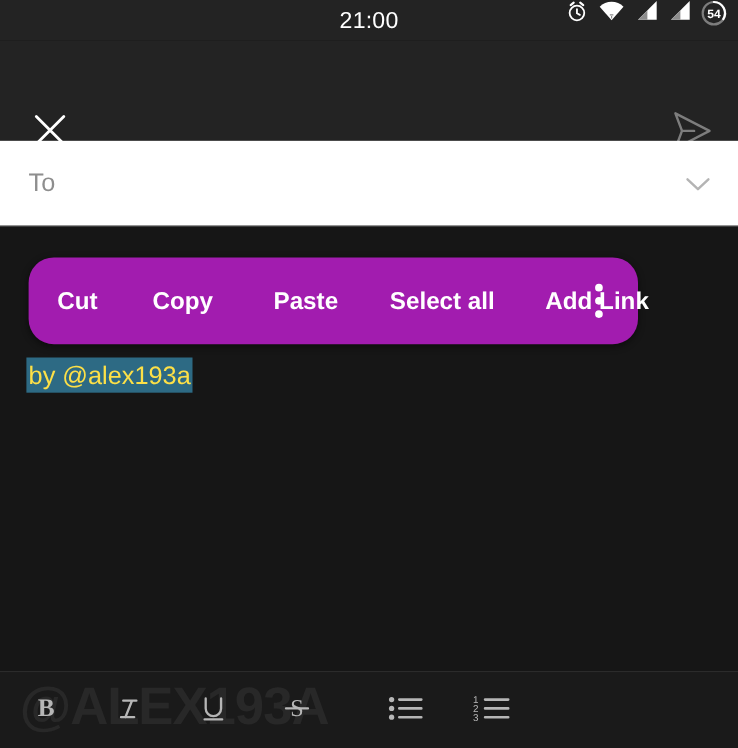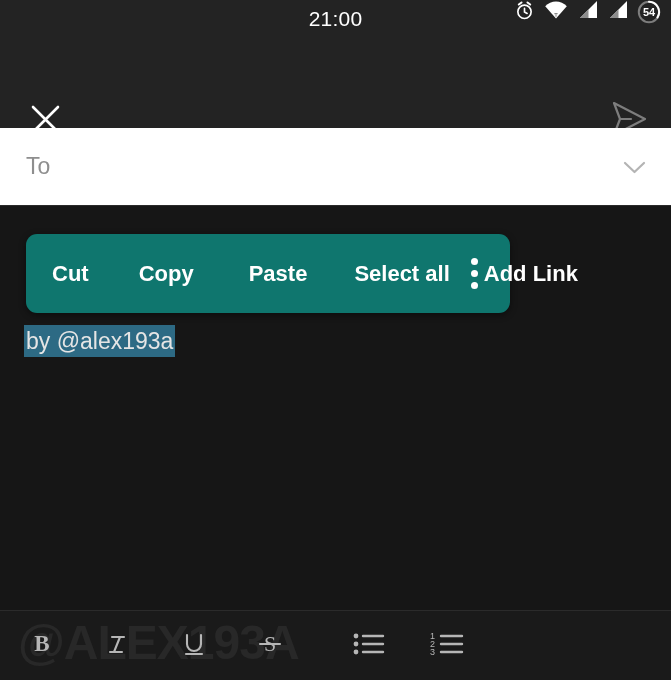--- a/index.html
+++ b/index.html
@@ -125,52 +125,52 @@
     position: absolute;
     left: 0; top: 206px;
     width: 671px;
     height: 404px;
     background: #161616;
   }
   .selected-text {
     position: absolute;
     left: 24px; top: 119px;
     background: #2d6a84;
-    color: #e5e5e5;
+    color: #fde047;
     font-size: 23px;
     line-height: 30px;
     padding: 1px 2px;
     white-space: nowrap;
   }
 
   
   .context-menu {
     position: absolute;
     left: 26px; top: 234px;
-    width: 484px;
+    width: 554px;
     height: 79px;
-    background: #0f766e;
-    border-radius: 11px;
+    background: #a21caf;
+    border-radius: 23px;
     display: flex;
     align-items: center;
     box-shadow: 0 2px 7px rgba(0,0,0,0.45);
   }
   .ctx-item {
     color: #ffffff;
     font-size: 22px;
     font-weight: bold;
     line-height: 1;
     padding: 0 0;
     white-space: nowrap;
   }
   .ctx-cut      { margin-left: 26px; }
   .ctx-copy     { margin-left: 50px; }
   .ctx-paste    { margin-left: 55px; }
   .ctx-selectall{ margin-left: 47px; }
-  .ctx-addlink  { margin-left: 34px; }
+  .ctx-addlink  { margin-left: 46px; }
   .ctx-overflow {
     position: absolute;
     right: 14px;
     width: 44px; height: 50px;
     display: flex; flex-direction: column;
     align-items: center; justify-content: center;
     gap: 5px;
   }
   .ctx-overflow i {
     display: block;

